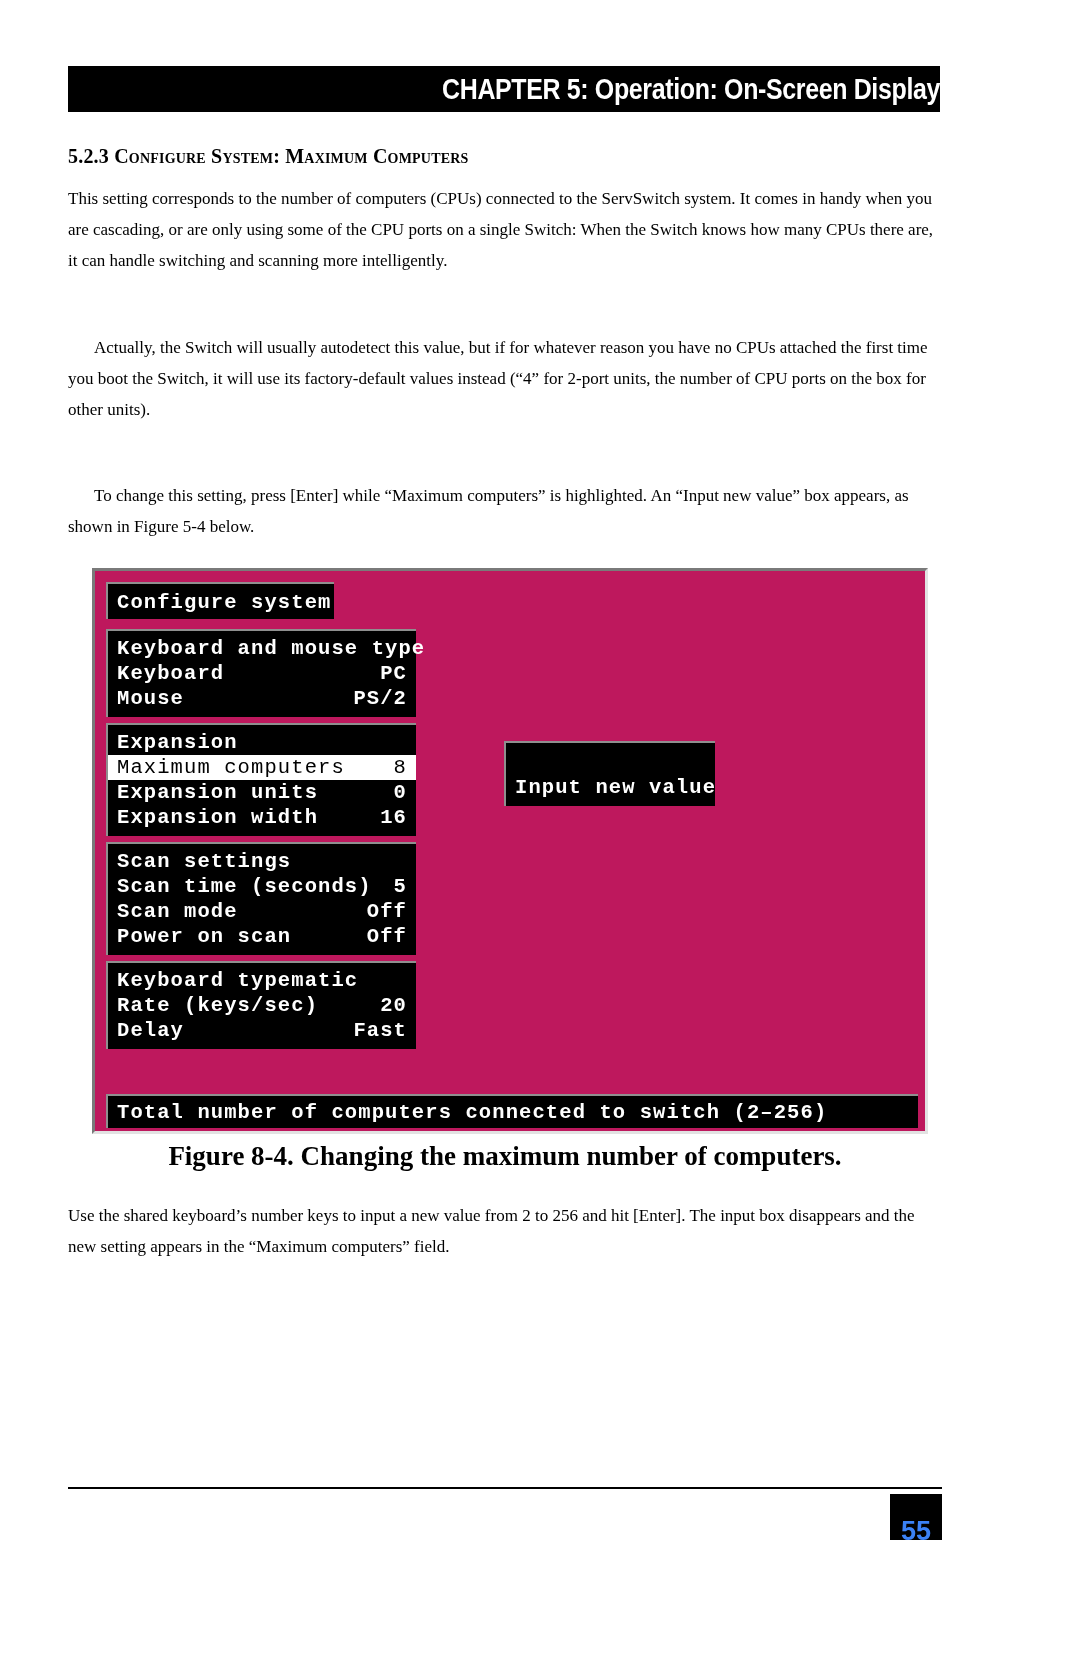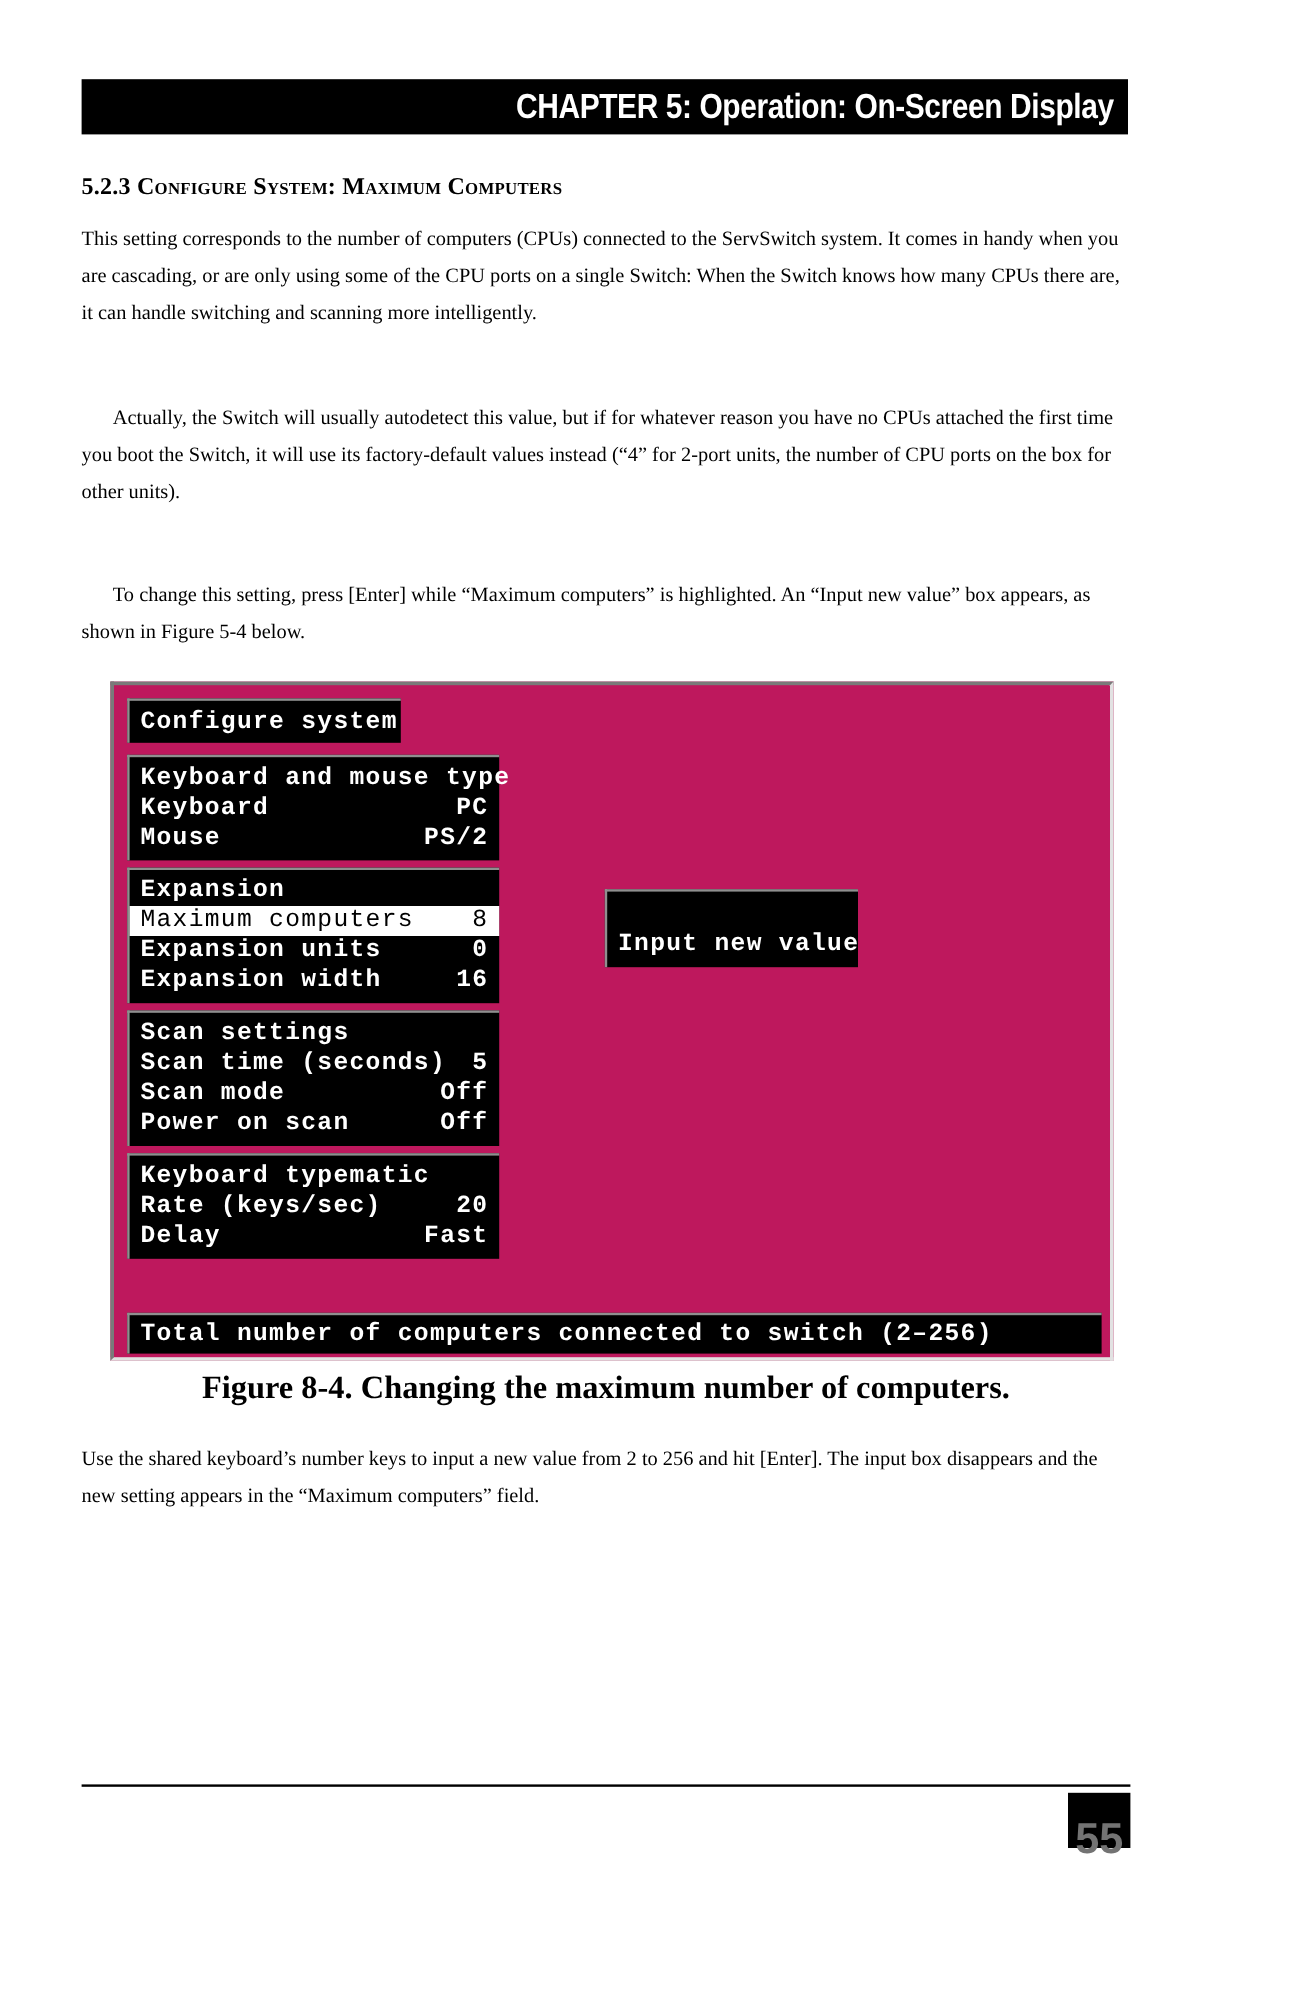--- a/index.html
+++ b/index.html
@@ -28,21 +28,20 @@
     position: absolute;
     left: 68px;
     top: 66px;
     width: 872px;
     height: 46px;
     background: #000000;
     display: flex;
     align-items: center;
     justify-content: flex-end;
     box-sizing: border-box;
-    padding-right: 12px;
   }
   .header-title {
     color: #ffffff;
     font-family: "Liberation Sans", sans-serif;
     font-weight: bold;
     font-size: 29px;
     letter-spacing: -0.4px;
     transform: scaleX(0.86);
     transform-origin: right center;
     white-space: nowrap;
@@ -170,24 +169,24 @@
     left: 890px;
     top: 1494px;
     width: 52px;
     height: 46px;
     background: #000000;
     display: flex;
     align-items: center;
     justify-content: center;
   }
   .page-number {
-    color: #737373;
+    color: #3b82f6;
     font-family: "Liberation Sans", sans-serif;
     font-weight: bold;
-    font-size: 36px;
+    font-size: 27px;
     margin-top: 29px;
   }
 </style>
 </head>
 <body>
 
 <div class="page">
 
   <div class="header-bar">
     <div class="header-title">CHAPTER 5: Operation: On-Screen Display</div>

